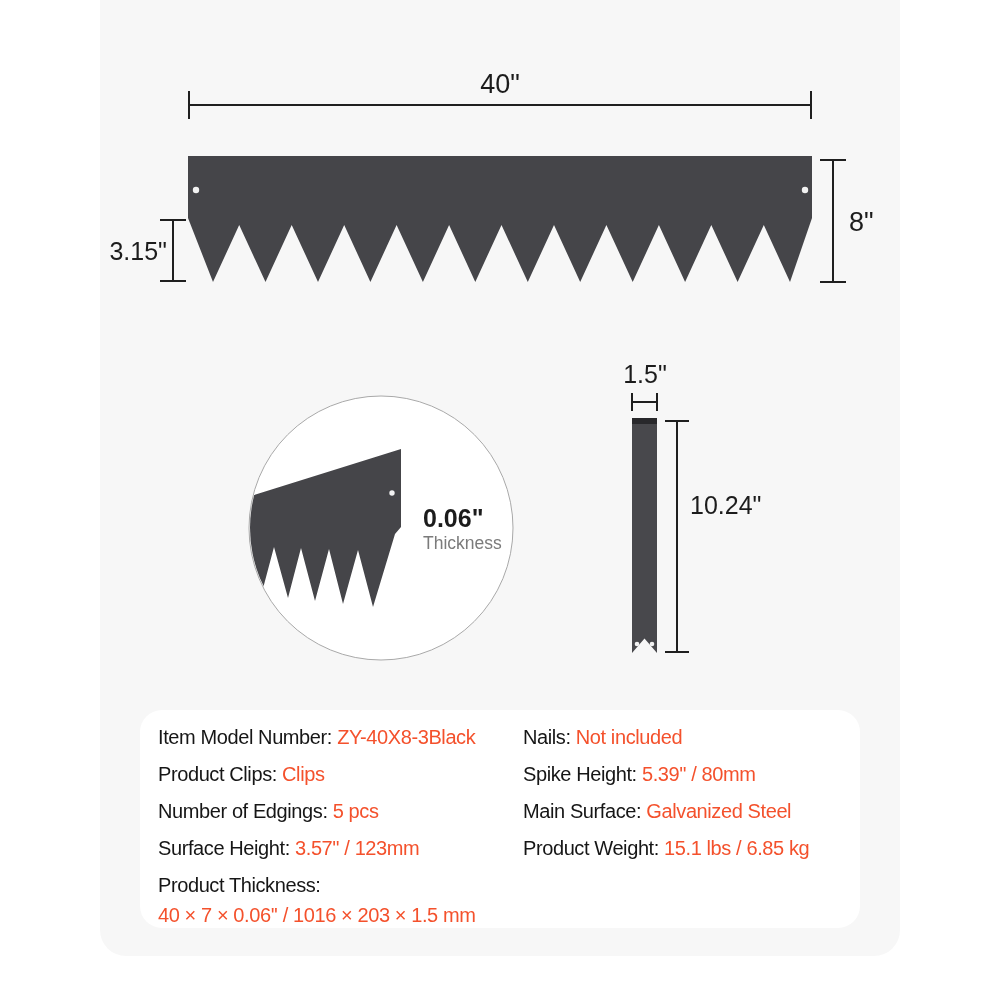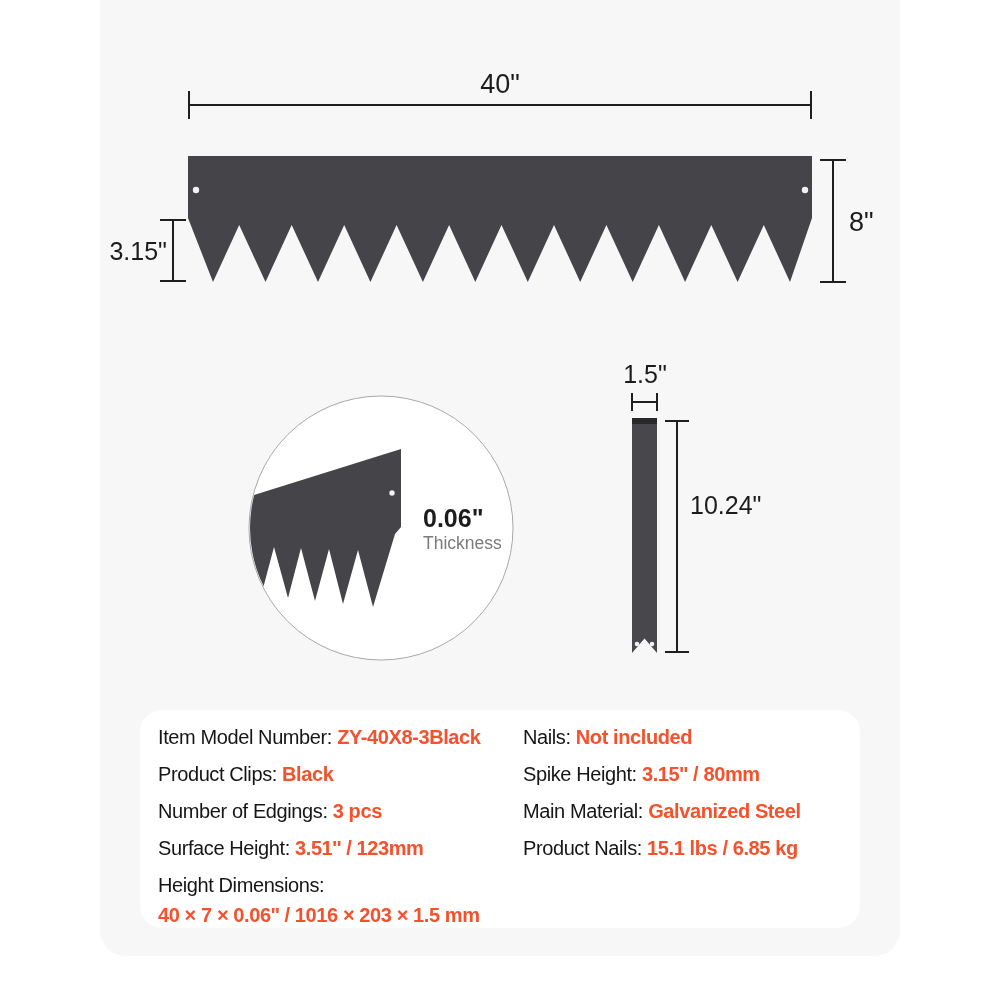--- a/index.html
+++ b/index.html
@@ -13,21 +13,21 @@
   .dim-label-sm{font-size:25px;}
   .thick-value{font-size:25px;font-weight:bold;}
   .thick-caption{font-size:17.5px;fill:var(--caption_gray,#7B7B7B);}
   .spec-panel{position:absolute;left:140px;top:710px;width:720px;height:218px;
               background:var(--panel_bg,#fff);border-radius:22px;}
   .spec-col{position:absolute;top:9px;}
   .spec-col.left{left:18px;width:345px;}
   .spec-col.right{left:383px;width:350px;}
   .spec-row{height:37px;display:flex;align-items:center;white-space:pre;
             font-size:20px;letter-spacing:-0.4px;color:#161616;}
-  .spec-row .val{color:var(--accent,#F4512C);font-weight:bold;}
+  .spec-row .val{color:var(--accent,#F4512C);font-weight:normal;}
   .spec-row.wrap-line{height:26px;margin-top:-2px;}
 </style>
 </head>
 <body>
 
 <div class="stage">
   <div class="content-bg"></div>
 
   <svg class="diagram" width="1000" height="1000" viewBox="0 0 1000 1000">
 
@@ -90,43 +90,43 @@
     </g>
     <text class="dim-label-sm" x="690" y="514" text-anchor="start">10.24"</text>
   </svg>
 
   <div class="spec-panel">
     <div class="spec-col left">
       <div class="spec-row">
         <span class="lab">Item Model Number: </span><span class="val">ZY-40X8-3Black</span>
       </div>
       <div class="spec-row">
-        <span class="lab">Product Clips: </span><span class="val">Black</span>
+        <span class="lab">Product Clips: </span><span class="val">Clips</span>
       </div>
       <div class="spec-row">
-        <span class="lab">Number of Edgings: </span><span class="val">3 pcs</span>
+        <span class="lab">Number of Edgings: </span><span class="val">5 pcs</span>
       </div>
       <div class="spec-row">
-        <span class="lab">Surface Height: </span><span class="val">3.51'' / 123mm</span>
+        <span class="lab">Surface Height: </span><span class="val">3.57'' / 123mm</span>
       </div>
       <div class="spec-row">
-        <span class="lab">Height Dimensions:</span><span class="val"></span>
+        <span class="lab">Product Thickness:</span><span class="val"></span>
       </div>
       <div class="spec-row wrap-line">
         <span class="lab"></span><span class="val">40 × 7 × 0.06'' / 1016 × 203 × 1.5 mm</span>
       </div>
     </div>
     <div class="spec-col right">
       <div class="spec-row">
         <span class="lab">Nails: </span><span class="val">Not included</span>
       </div>
       <div class="spec-row">
-        <span class="lab">Spike Height: </span><span class="val">3.15'' / 80mm</span>
+        <span class="lab">Spike Height: </span><span class="val">5.39'' / 80mm</span>
       </div>
       <div class="spec-row">
-        <span class="lab">Main Material: </span><span class="val">Galvanized Steel</span>
+        <span class="lab">Main Surface: </span><span class="val">Galvanized Steel</span>
       </div>
       <div class="spec-row">
-        <span class="lab">Product Nails: </span><span class="val">15.1 lbs / 6.85 kg</span>
+        <span class="lab">Product Weight: </span><span class="val">15.1 lbs / 6.85 kg</span>
       </div>
     </div>
   </div>
 </div>
 
 </body></html>

